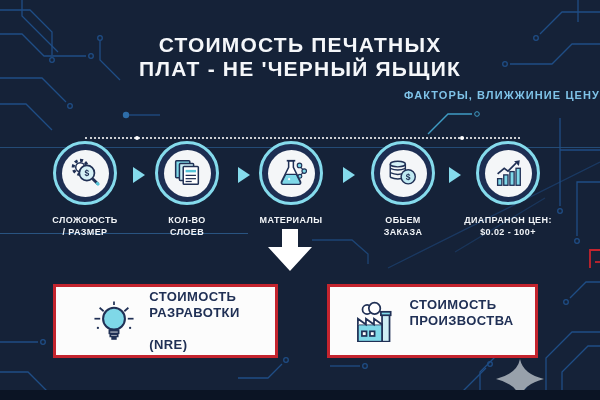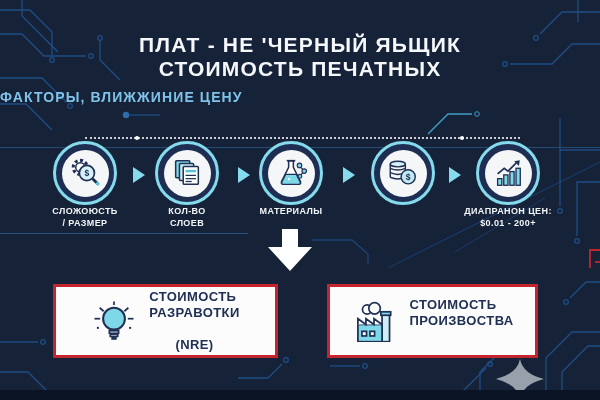--- a/index.html
+++ b/index.html
@@ -7,22 +7,22 @@
     width:600px;height:400px;position:relative;overflow:hidden;
     background:#152238;
     font-family:"Liberation Sans",sans-serif;
   }
   .bg-svg{position:absolute;left:0;top:0;}
   .title{
     position:absolute;top:33px;left:0;right:0;text-align:center;
     color:#f5f7fa;font-size:21px;font-weight:bold;letter-spacing:1.2px;line-height:1.12;
   }
   .subtitle{
-    position:absolute;top:89px;left:0;right:0;text-align:left;
-    color:#7fc3e8;font-size:14px;font-weight:bold;letter-spacing:1.1px;
+    position:absolute;top:89px;left:0;right:0;text-align:right;
+    color:#7fc3e8;font-size:11px;font-weight:bold;letter-spacing:1.1px;
   }
   .guide-dotted{
     position:absolute;top:137px;left:85px;width:435px;height:0;
     border-top:2px dotted rgba(255,255,255,.78);
   }
   .guide-line{
     position:absolute;top:147px;left:0;width:600px;height:1px;background:#26507d;opacity:.9;
   }
   .left-line{
     position:absolute;top:233px;left:0;width:248px;height:1px;background:#2b5a8a;opacity:.9;
@@ -31,38 +31,38 @@
   .ring{
     width:58px;height:58px;margin:0 auto;border-radius:50%;
     border:3px solid #85dbec;background:#1d2e52;
     display:flex;align-items:center;justify-content:center;
   }
   .disc{
     width:47px;height:47px;border-radius:50%;background:#f4f6f8;
     display:flex;align-items:center;justify-content:center;
   }
   .factor-label{
-    color:#f2f5f8;font-size:9px;font-weight:bold;
+    margin-top:9px;color:#f2f5f8;font-size:9px;font-weight:bold;
     letter-spacing:.4px;line-height:1.35;white-space:pre-line;
   }
   .flow-arrow{
     position:absolute;top:167px;width:0;height:0;
     border-left:12px solid #85dbec;border-top:8px solid transparent;border-bottom:8px solid transparent;
   }
   .down-arrow{position:absolute;left:0;top:0;}
   .cost-box{
     position:absolute;top:284px;height:74px;box-sizing:border-box;
     border:3px solid #c4242e;background:#fcfcfc;
     display:flex;align-items:center;justify-content:center;gap:12px;
   }
   .box-text{
     color:#203055;font-size:13px;font-weight:bold;letter-spacing:.4px;
     line-height:1.25;white-space:pre-line;text-align:left;
   }
-  .nre-line{text-align:center;}
+  .nre-line{}
   .bottom-bar{position:absolute;bottom:0;left:0;width:600px;height:10px;background:#0b1424;}
   .sparkle{position:absolute;left:492px;top:358px;}
 </style>
 </head>
 <body>
 
 <svg class="bg-svg" width="600" height="400">
   <g stroke="#1f4d85" fill="none" stroke-width="1.3">
     <polyline points="0,10 30,10 52,32 52,55"></polyline>
       <circle cx="52" cy="60" r="2.3"></circle>
@@ -115,22 +115,22 @@
   <line x1="256" y1="391" x2="344" y2="391" stroke="#3c6ea6" stroke-width="2" stroke-dasharray="2 3"></line>
   <circle cx="137" cy="138" r="2" fill="#ffffff"></circle>
   <circle cx="462" cy="138" r="2" fill="#ffffff"></circle>
 </svg>
 
 <div class="guide-line"></div>
 <div class="guide-dotted"></div>
 <div class="left-line"></div>
 
 <div class="title">
+  <div>СТОИМОСТЬ ПЕЧАТНЫХ</div>
   <div>ПЛАТ - НЕ 'ЧЕРНЫЙ ЯЬЩИК</div>
-  <div>СТОИМОСТЬ ПЕЧАТНЫХ</div>
 </div>
 <div class="subtitle">ФАКТОРЫ, ВЛИЖЖИНИЕ ЦЕНУ</div>
 
 <div class="factor" style="left:27px">
   <div class="ring">
       <div class="disc">
     <svg width="34" height="34" viewBox="0 0 36 36">
       <g stroke="#203055" fill="none" stroke-width="1.6">
         <circle cx="13" cy="12" r="7.5" stroke-width="3.2" stroke-dasharray="3.2 2.6"></circle>
         <circle cx="13" cy="12" r="4.8" fill="#ffffff"></circle>
@@ -198,40 +198,42 @@
         <line x1="20.5" y1="8.5" x2="20.5" y2="22.5"></line>
         <path d="M4.5,13 q8,3.6 16,0"></path>
         <path d="M4.5,17.7 q8,3.6 16,0"></path>
         <path d="M4.5,22.5 q8,3.6 16,0"></path>
         <circle cx="23.5" cy="22" r="7.5" fill="#bfe9f2"></circle>
       </g>
       <text x="23.5" y="25.2" text-anchor="middle" font-size="9" font-weight="bold" fill="#203055" font-family="Liberation Sans, sans-serif">$</text>
     </svg>
   </div>
     </div>
+  <div class="factor-label">ОБЬЕМ
+ЗАКАЗА</div>
 </div>
 <div class="flow-arrow" style="left:449px"></div>
 
 <div class="factor" style="left:450px">
   <div class="ring">
       <div class="disc">
     <svg width="34" height="34" viewBox="0 0 36 36">
       <g stroke="#203055" stroke-width="1.4" fill="#7fd8e8">
         <rect x="7" y="24" width="4.5" height="7"></rect>
         <rect x="13.5" y="20" width="4.5" height="11"></rect>
         <rect x="20" y="16.5" width="4.5" height="14.5"></rect>
         <rect x="26.5" y="13" width="4.5" height="18"></rect>
       </g>
       <polyline points="7,19 14,13 18,16 26.5,7.5" stroke="#203055" fill="none" stroke-width="1.8"></polyline>
       <polygon points="24.5,5.5 30.5,4.5 29.5,10.5" fill="#203055"></polygon>
     </svg>
   </div>
     </div>
   <div class="factor-label">ДИАПРАНОН ЦЕН:
-$0.01 - 200+</div>
+$0.02 - 100+</div>
 </div>
 
 <svg class="down-arrow" width="600" height="400" style="pointer-events:none">
   <polygon points="282,229 298,229 298,247 312,247 290,271 268,247 282,247" fill="#ffffff"></polygon>
 </svg>
 
 <div class="cost-box" style="left:53px;width:225px">
   <svg width="46" height="42" viewBox="0 0 40 36">
     <g stroke="#203055" stroke-width="1.5">
       <line x1="3" y1="16" x2="8" y2="16"></line>

